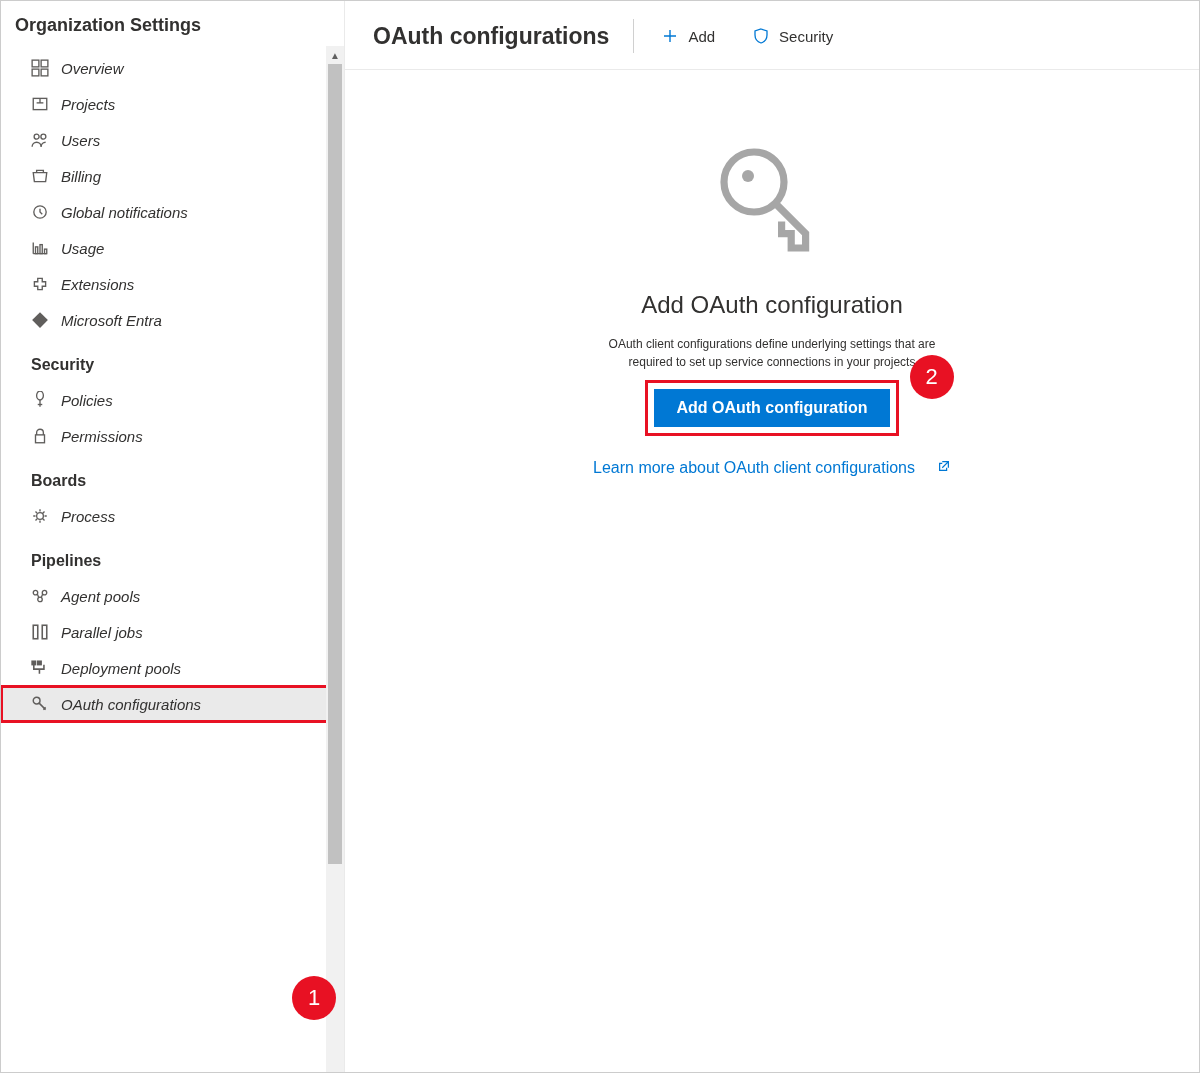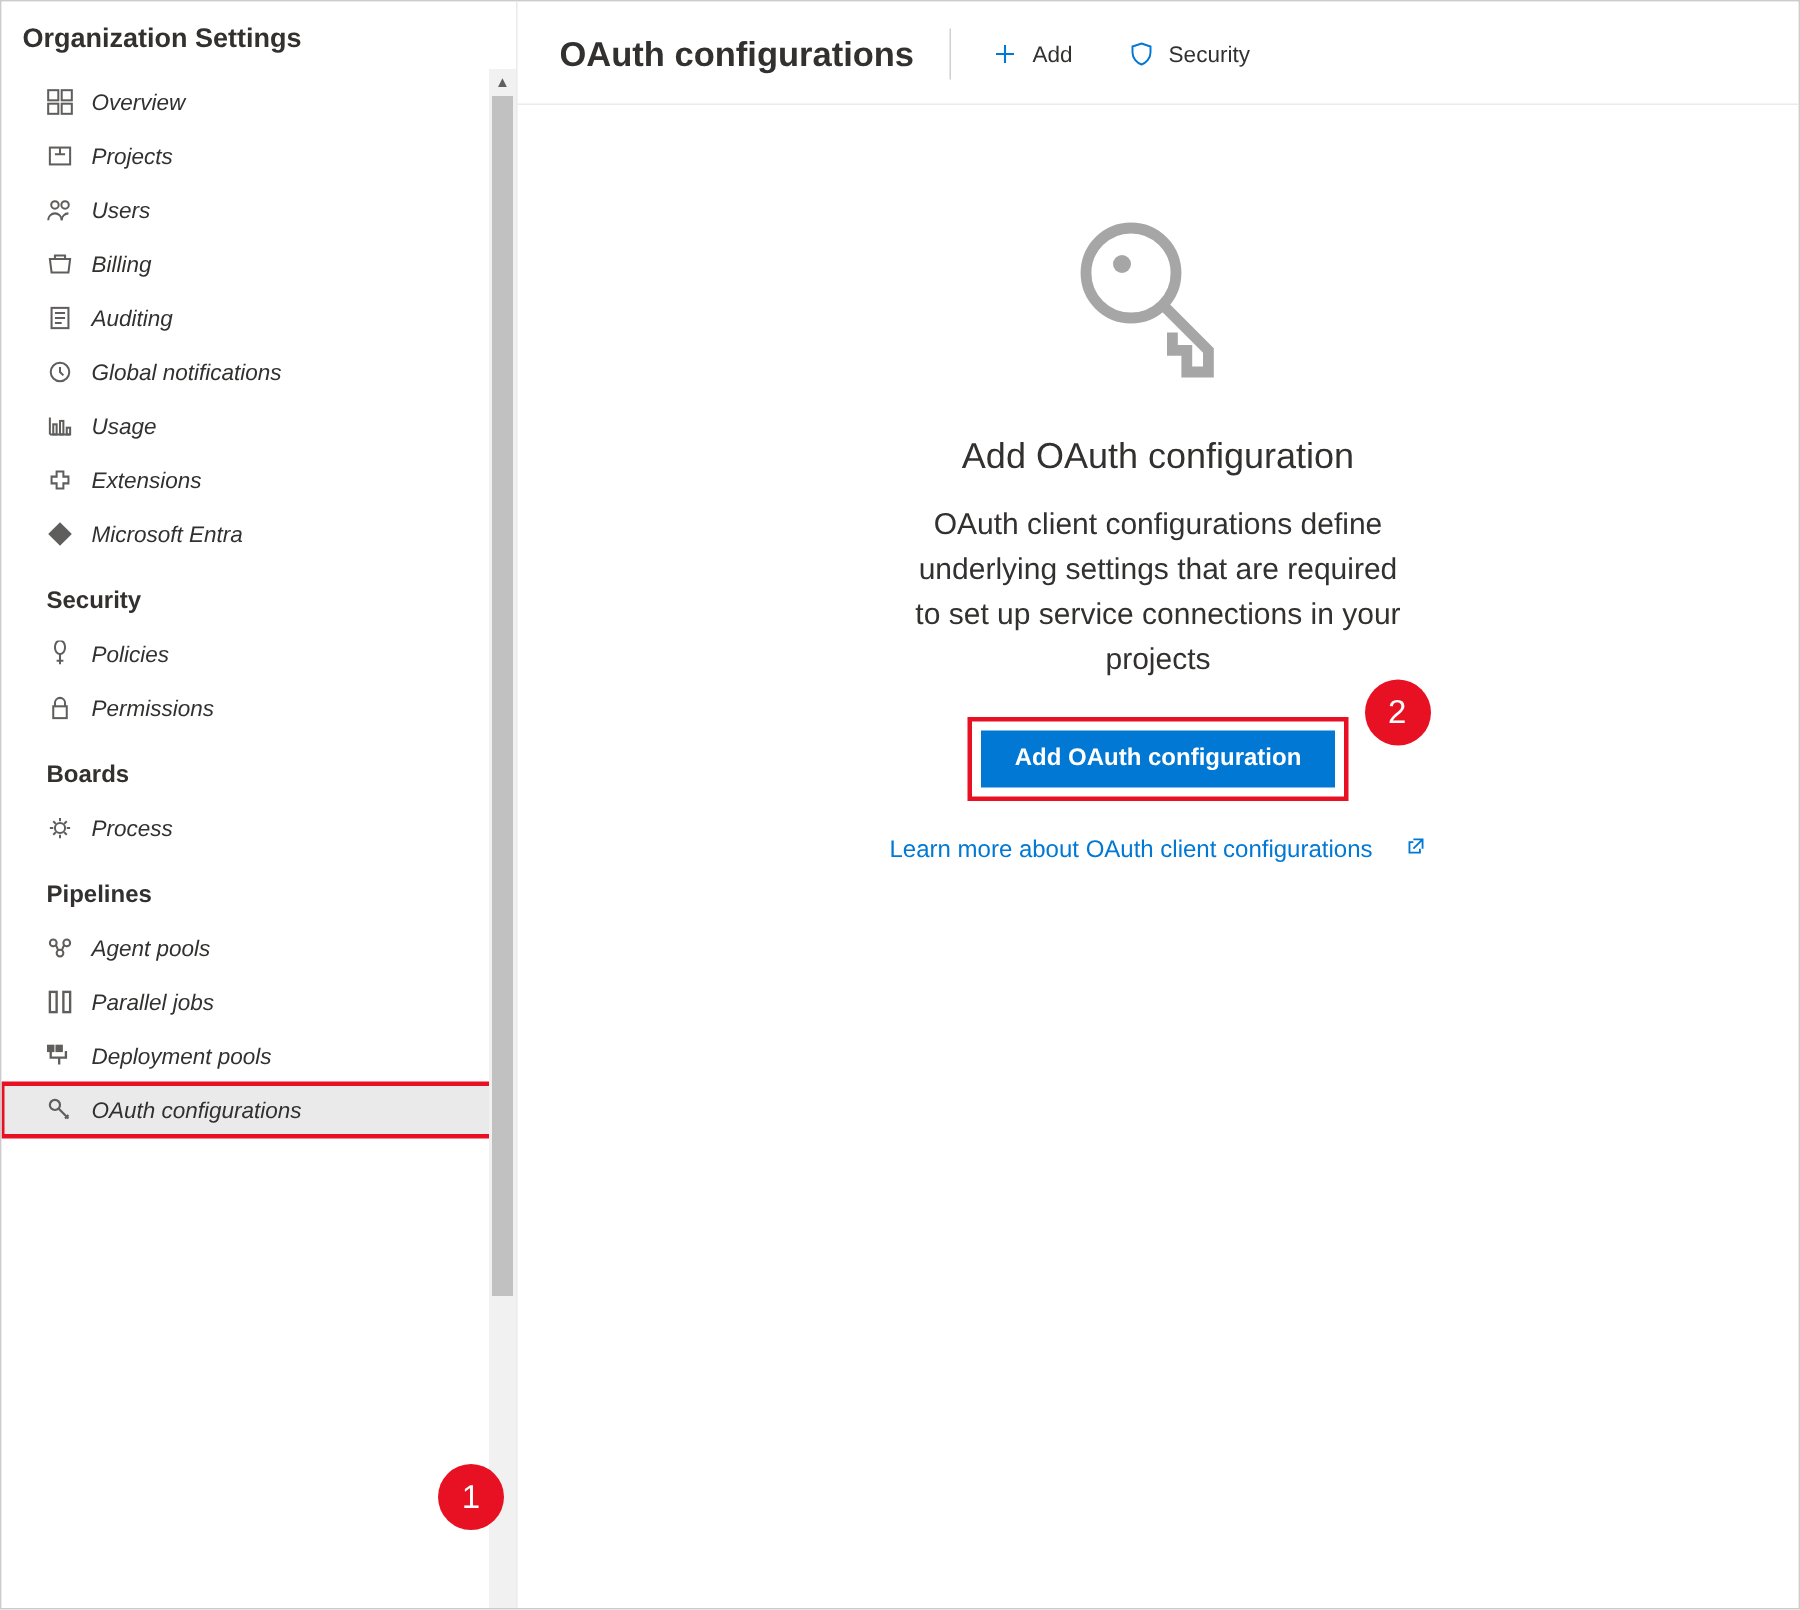--- a/index.html
+++ b/index.html
@@ -156,26 +156,26 @@
     }
     .key-illustration { color: #a6a6a6; margin-bottom: 28px; }
     .key-illustration svg { width: 120px; height: 120px; }
     .empty-title {
       font-size: 24px;
       color: #323130;
       margin-bottom: 16px;
       font-weight: 400;
     }
     .empty-desc {
-      font-size: 20px;
+      font-size: 12px;
       color: #323130;
       text-align: center;
       max-width: 330px;
       line-height: 1.5;
-      margin-bottom: 26px;
+      margin-bottom: 12px;
     }
     .primary-btn-wrap {
       display: inline-block;
       padding: 6px;
       position: relative;
     }
     .primary-btn-wrap.red-outline { outline-offset: 0; }
     .primary-btn {
       background: #0078d4;
       color: #fff;
@@ -236,29 +236,20 @@
         <span class="nav-label">Users</span>
       </div>
       <div class="nav-item">
         <span class="nav-icon">
             <svg viewBox="0 0 16 16" fill="none" stroke="currentColor" stroke-width="1.2">
               <path d="M2 5h12l-1 8H3z"></path>
               <path d="M5 5V3h6v2"></path>
             </svg>
           </span>
         <span class="nav-label">Billing</span>
-      </div>
-      <div class="nav-item">
-        <span class="nav-icon">
-            <svg viewBox="0 0 16 16" fill="none" stroke="currentColor" stroke-width="1.2">
-              <rect x="3" y="2" width="10" height="12"></rect>
-              <path d="M5 5h6M5 8h6M5 11h4"></path>
-            </svg>
-          </span>
-        <span class="nav-label">Auditing</span>
       </div>
       <div class="nav-item">
         <span class="nav-icon">
             <svg viewBox="0 0 16 16" fill="none" stroke="currentColor" stroke-width="1.2">
               <circle cx="8" cy="8" r="5.5"></circle>
               <path d="M8 5v3l2 2"></path>
             </svg>
           </span>
         <span class="nav-label">Global notifications</span>
       </div>

